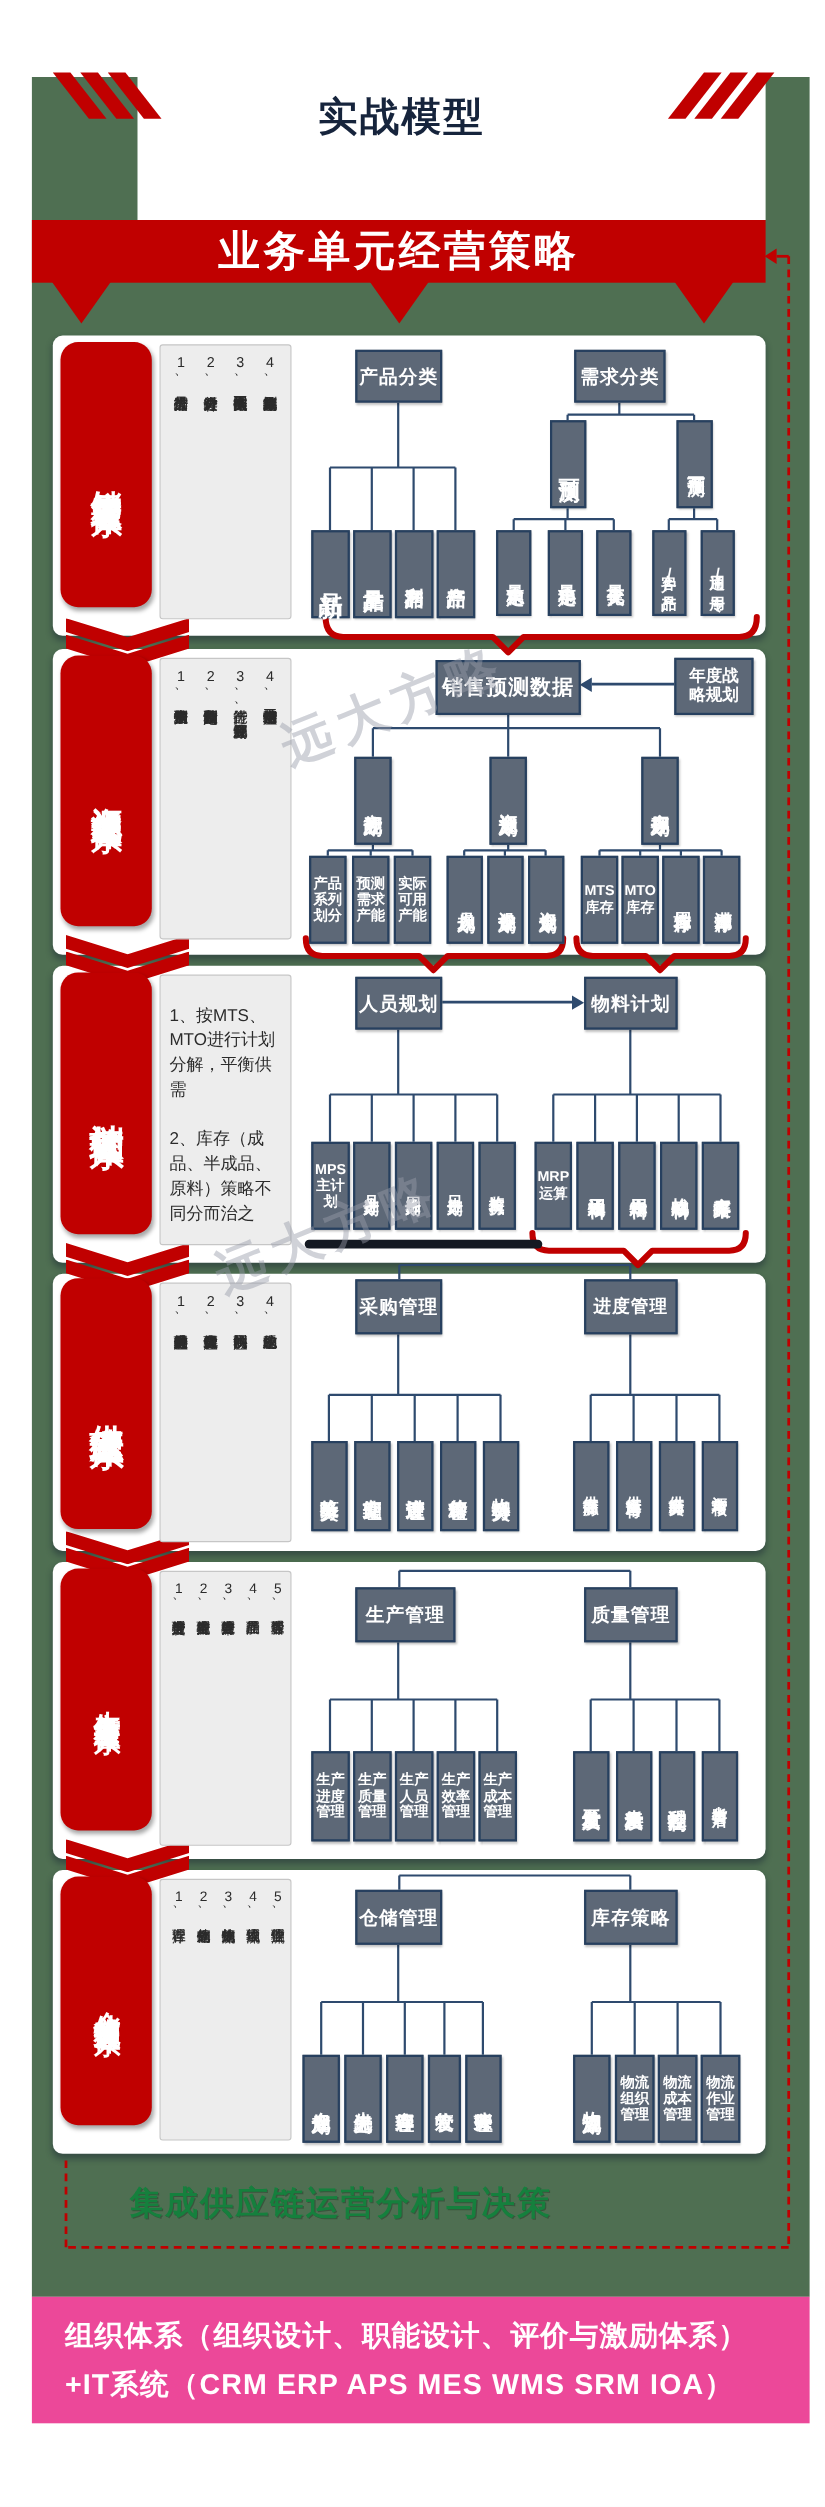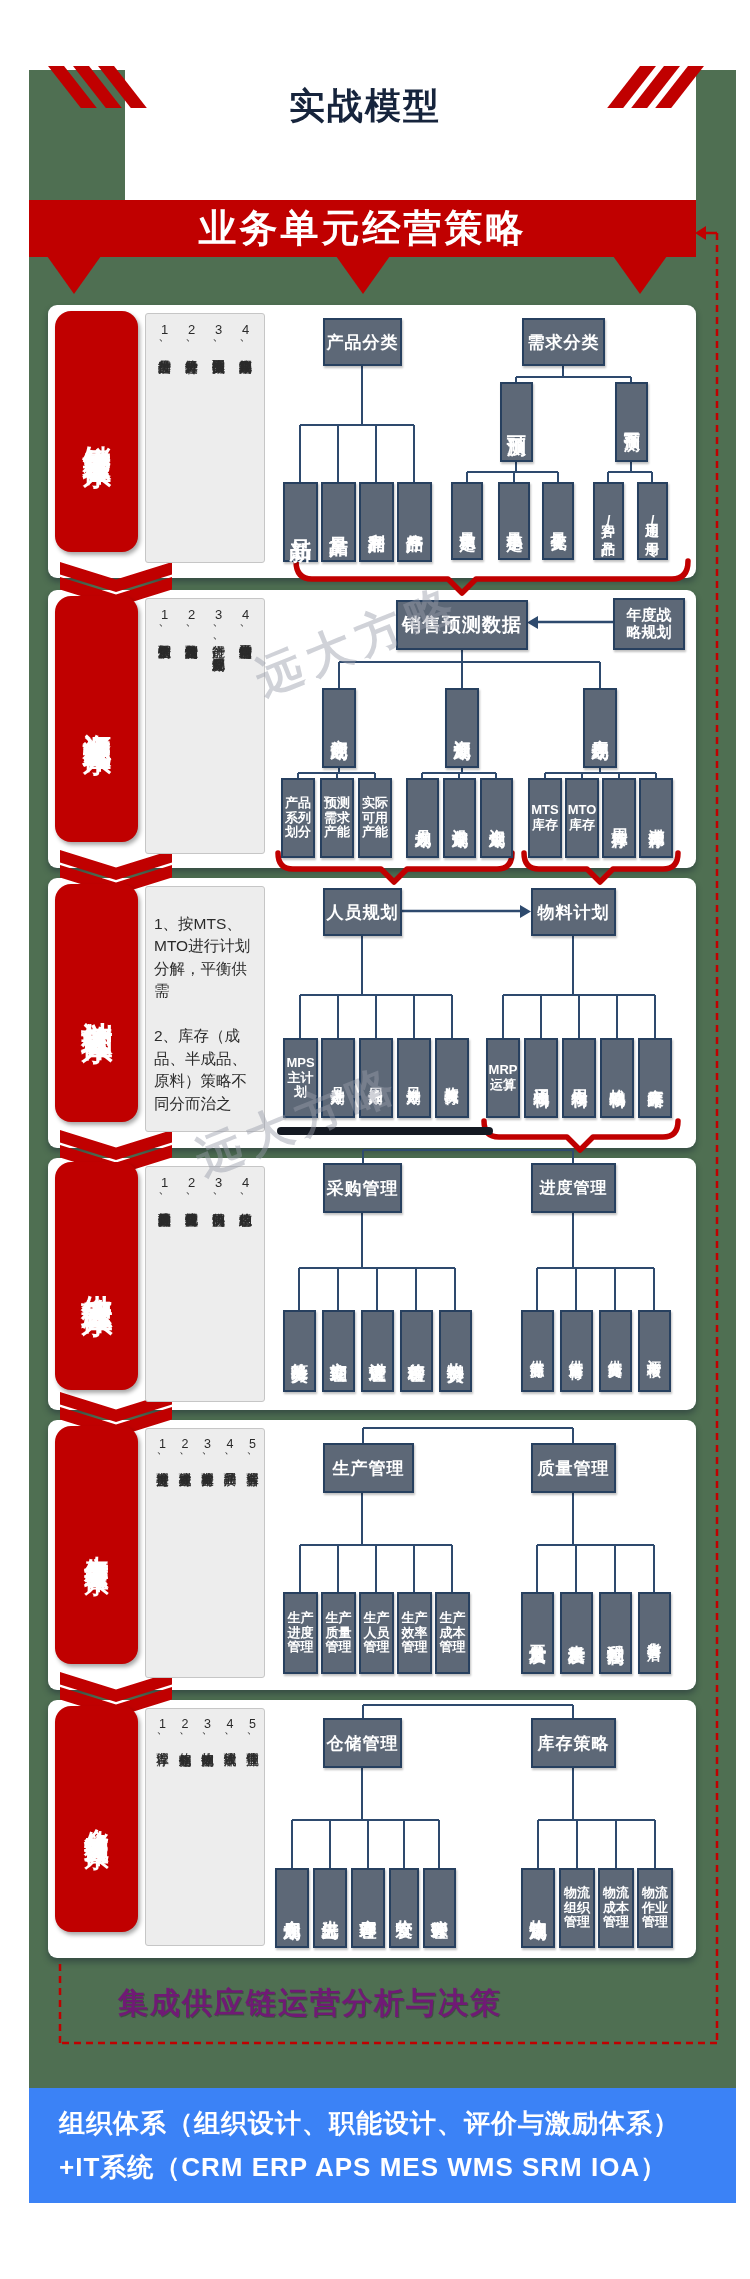--- a/index.html
+++ b/index.html
@@ -20,22 +20,22 @@
   .note{position:absolute;left:145px;width:120px;background:#ededed;border:1px solid #c6c6c6;border-radius:3px;box-sizing:border-box;z-index:4;color:#2b2b2b;overflow:hidden;}
   .note.cols{writing-mode:vertical-lr;text-orientation:upright;font-size:13px;line-height:27px;padding:8px 5px;}
   .note.cols5{line-height:22.5px;font-size:12.5px;}
   .note.htext{font-size:15.5px;line-height:1.45;padding:26px 8px;}
   .note .col{display:block;}
   .nb{position:absolute;background:#5d6877;border:2px solid #27405f;color:#fff;font-weight:bold;display:flex;align-items:center;justify-content:center;text-align:center;box-sizing:border-box;z-index:4;box-shadow:1px 2px 2px rgba(0,0,0,.25);}
   .vert{writing-mode:vertical-lr;text-orientation:upright;letter-spacing:1px;}
   .rows{white-space:pre-line;line-height:1.12;}
   .hdr{font-size:17px;letter-spacing:1px;}
   .svg-overlay{position:absolute;left:0;top:0;z-index:3;pointer-events:none;}
-  .decision{position:absolute;left:40px;top:1983px;width:540px;text-align:center;color:#701a75;font-weight:bold;font-size:30px;letter-spacing:2px;z-index:2;text-shadow:1px 1px 0 rgba(0,0,0,.25);}
-  .footer{position:absolute;left:29px;top:2088px;width:707px;height:115px;background:#3b82f6;z-index:2;color:#fff;font-weight:bold;font-size:26px;line-height:44px;padding:13px 0 0 30px;box-sizing:border-box;letter-spacing:1px;}
+  .decision{position:absolute;left:40px;top:1983px;width:540px;text-align:center;color:#15803d;font-weight:bold;font-size:30px;letter-spacing:2px;z-index:2;text-shadow:1px 1px 0 rgba(0,0,0,.25);}
+  .footer{position:absolute;left:29px;top:2088px;width:707px;height:115px;background:#ec4899;z-index:2;color:#fff;font-weight:bold;font-size:26px;line-height:44px;padding:13px 0 0 30px;box-sizing:border-box;letter-spacing:1px;}
   .wm{position:absolute;color:rgba(150,156,168,.45);font-size:46px;font-weight:bold;letter-spacing:8px;transform:rotate(-22deg);z-index:6;pointer-events:none;}
 </style>
 </head>
 <body>
 
 <div class="page">
 
   <div class="canvas"></div>
   <div class="title-band"></div>
 

